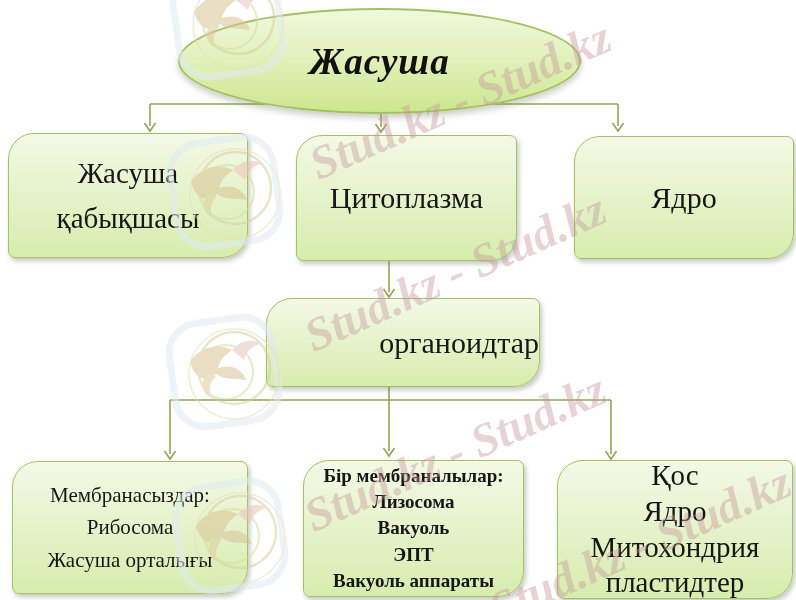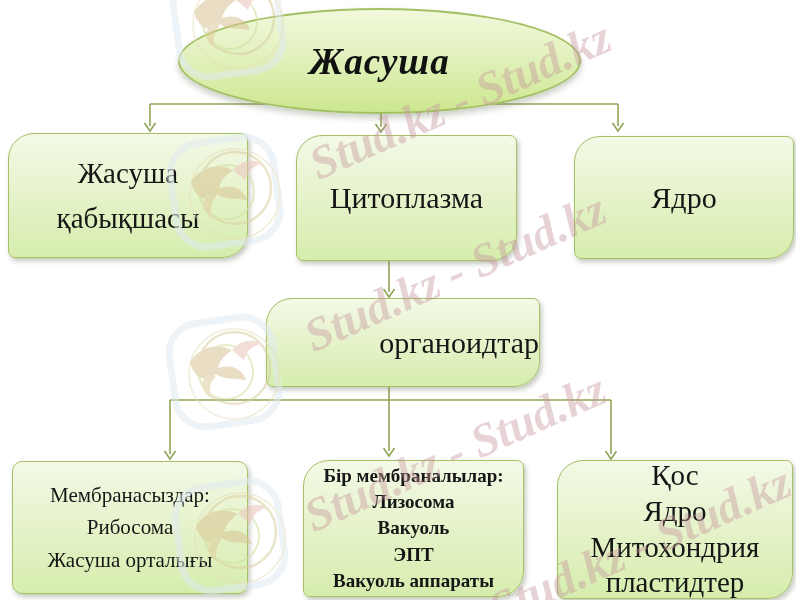--- a/index.html
+++ b/index.html
@@ -89,21 +89,21 @@
   </div>
 
   <div class="node" style="left:574px;top:136px;width:218px;height:121px;font-size:30px;">
     <div class="ln">Ядро</div>
   </div>
 
   <div class="node" style="left:266px;top:298px;width:272px;height:87px;font-size:30px;text-align:right;">
     <div class="ln">органоидтар</div>
   </div>
 
-  <div class="node" style="left:12px;top:461px;width:234px;height:131px;font-size:21px;line-height:1.55;border-radius:10px;">
+  <div class="node" style="left:12px;top:461px;width:234px;height:131px;font-size:21px;line-height:1.55;">
     <div class="ln">Мембранасыздар:</div>
     <div class="ln">Рибосома</div>
     <div class="ln">Жасуша орталығы</div>
   </div>
 
   <div class="node" style="left:303px;top:460px;width:219px;height:135px;font-size:19px;font-weight:bold;line-height:1.38;">
     <div class="ln">Бір мембраналылар:</div>
     <div class="ln">Лизосома</div>
     <div class="ln">Вакуоль</div>
     <div class="ln">ЭПТ</div>

